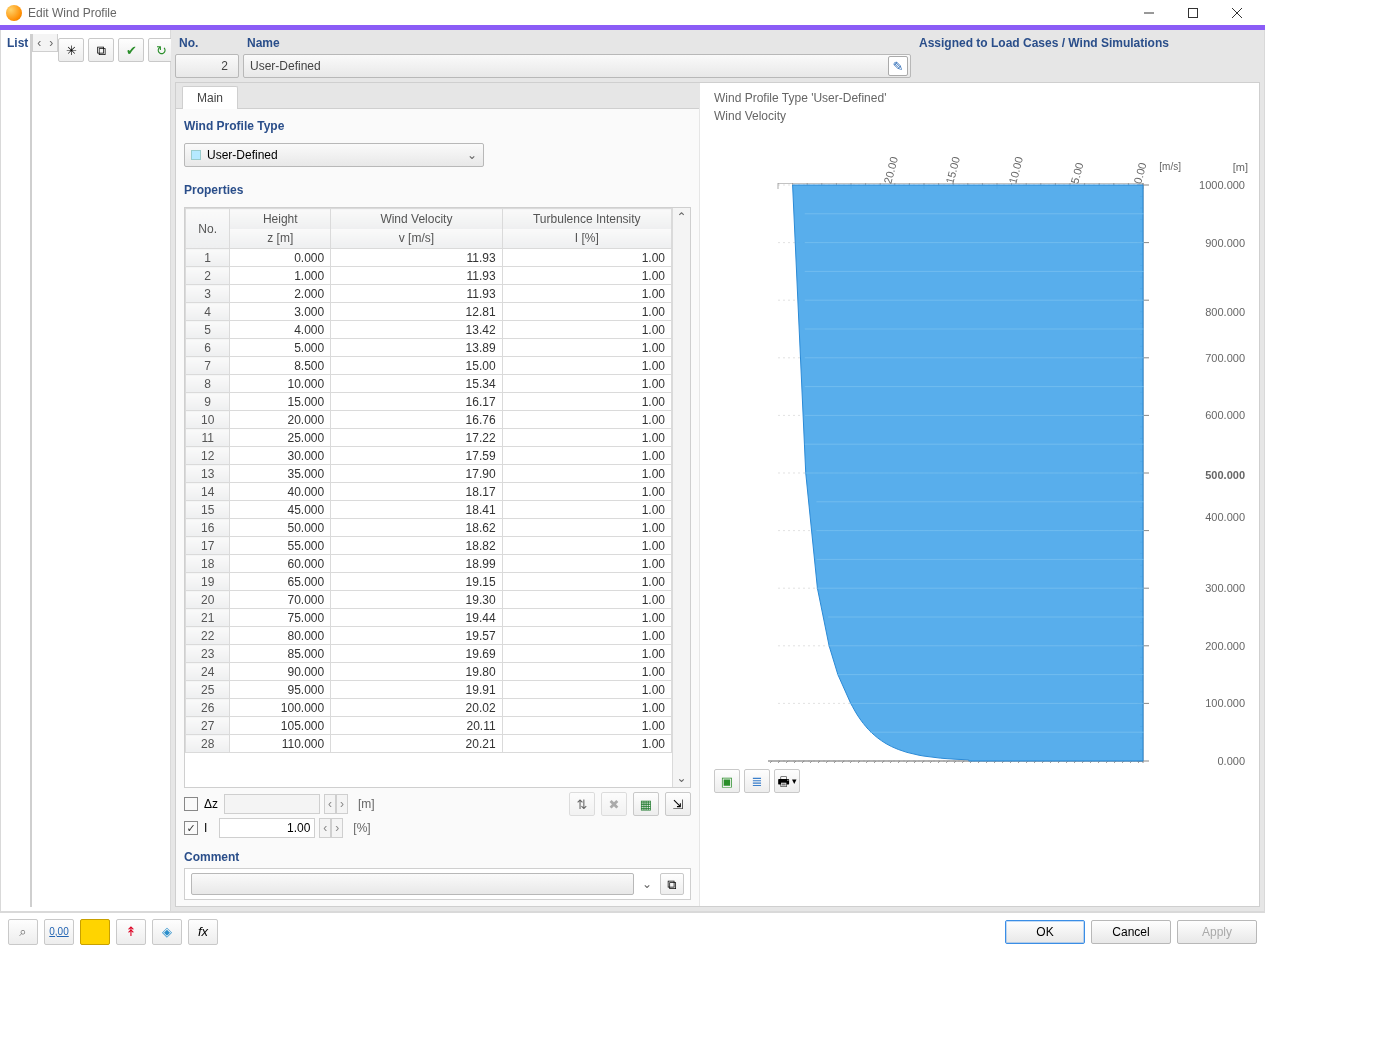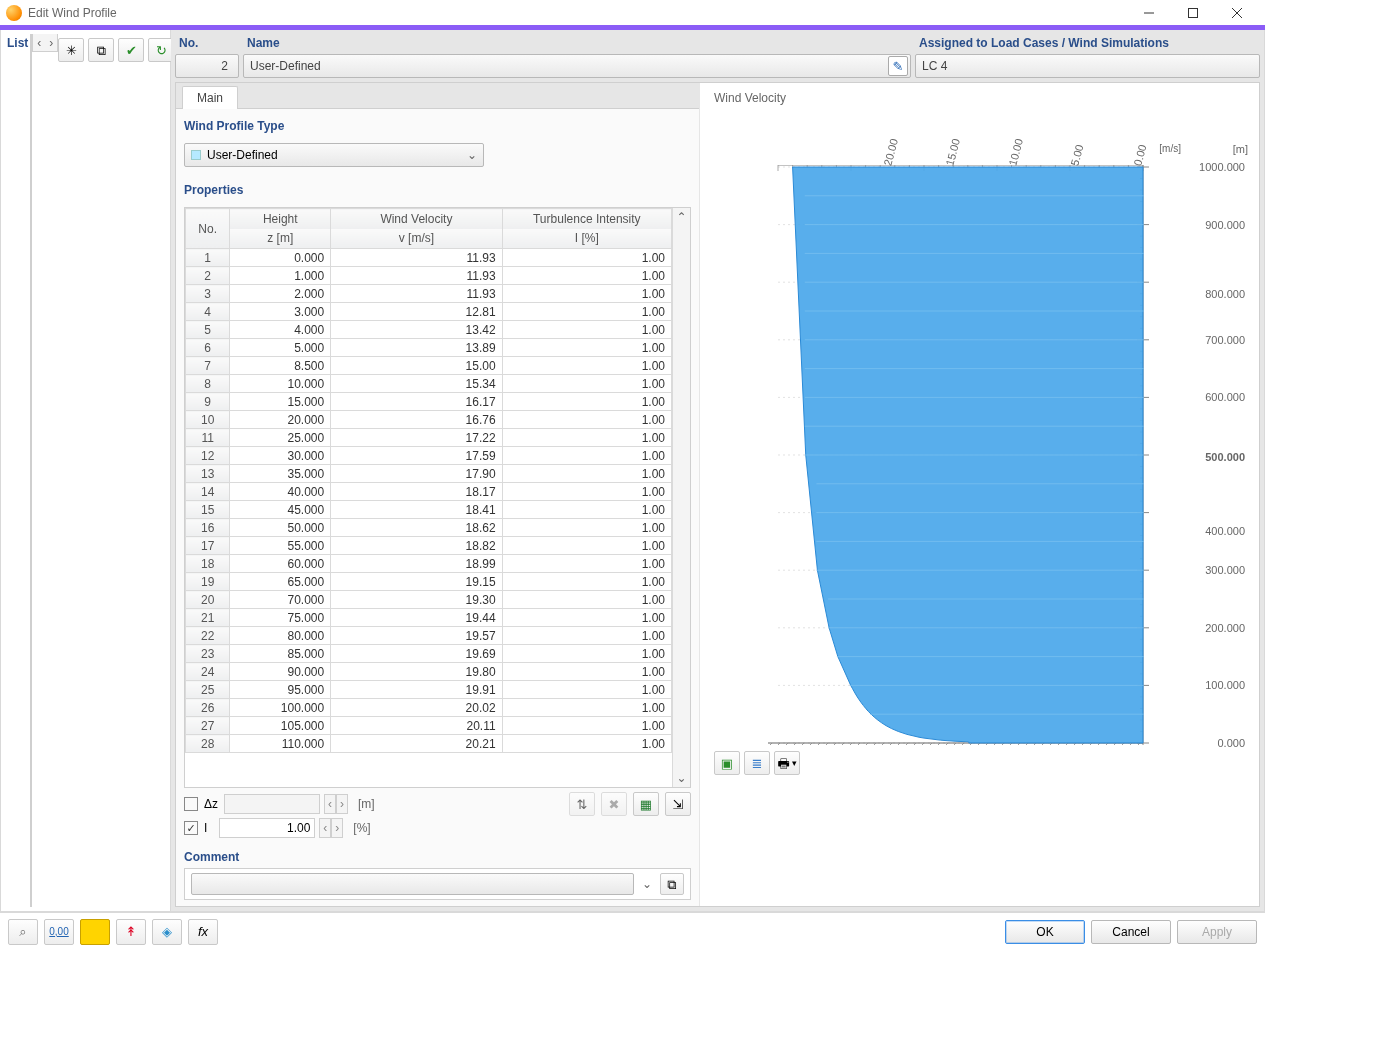--- a/index.html
+++ b/index.html
@@ -176,23 +176,20 @@
         <div class="lbl">Name</div>
         <div class="val">
           <span>User-Defined</span>
           <span class="name-edit-btn">
               <span class="glyph" style="color:#2264b3">✎</span>
             </span>
         </div>
       </div>
       <div class="field-group fg-assigned">
         <div class="lbl">Assigned to Load Cases / Wind Simulations</div>
-        <div class="val">
-            <span>LC 4</span>
-          </div>
       </div>
     </div>
 
     <div class="content-row">
       <div class="content-left">
         <div class="tab-strip">
           <div class="tab"><span>Main</span></div>
         </div>
         <div class="form-area">
           <div class="section-head" style="padding-left:0">Wind Profile Type</div>
@@ -449,20 +446,21 @@
             <div class="comment-dd">⌄</div>
             <div class="comment-copy">
                 <span class="glyph">⧉</span>
               </div>
           </div>
         </div>
       </div>
 
       <div class="content-right">
         <div class="chart-titles">
+          <div>Wind Profile Type 'User-Defined'</div>
           <div>Wind Velocity</div>
         </div>
         <div class="chart-wrap">
           <div class="x-ticks" id="xticks">
               <div class="tick" style="left: 363px; top: 42px;">0.00</div>
               <div class="tick" style="left: 300.4px; top: 42px;">5.00</div>
               <div class="tick" style="left: 237.8px; top: 42px;">10.00</div>
               <div class="tick" style="left: 175.2px; top: 42px;">15.00</div>
               <div class="tick" style="left: 112.6px; top: 42px;">20.00</div>
             </div>
@@ -639,21 +637,21 @@
                 <line x1="416" y1="88.40000000000003" x2="76.73999999999998" y2="88.40000000000003" stroke="#7cc3f0" stroke-width="0.7"></line>
                 <line x1="416" y1="59.60000000000002" x2="76.73999999999998" y2="59.60000000000002" stroke="#7cc3f0" stroke-width="0.7"></line>
                 <line x1="416" y1="30.800000000000068" x2="76.73999999999998" y2="30.800000000000068" stroke="#7cc3f0" stroke-width="0.7"></line>
               </svg>
             </div>
           <div class="y-labels" id="ylabels">
               <div class="ylab" style="top: 578px;">0.000</div>
               <div class="ylab" style="top: 520.4px;">100.000</div>
               <div class="ylab" style="top: 462.8px;">200.000</div>
               <div class="ylab" style="top: 405.2px;">300.000</div>
-              <div class="ylab" style="top: 366px;">400.000</div>
+              <div class="ylab" style="top: 334px;">400.000</div>
               <div class="ylab" style="top: 292px; font-weight: bold;">500.000</div>
               <div class="ylab" style="top: 232.4px;">600.000</div>
               <div class="ylab" style="top: 174.8px;">700.000</div>
               <div class="ylab" style="top: 129px; text-align: right;">800.000</div>
               <div class="ylab" style="top: 59.6px;">900.000</div>
               <div class="ylab" style="top: 2px;">1000.000</div>
             </div>
         </div>
         <div class="chart-toolbar">
           <div class="ut-btn">

